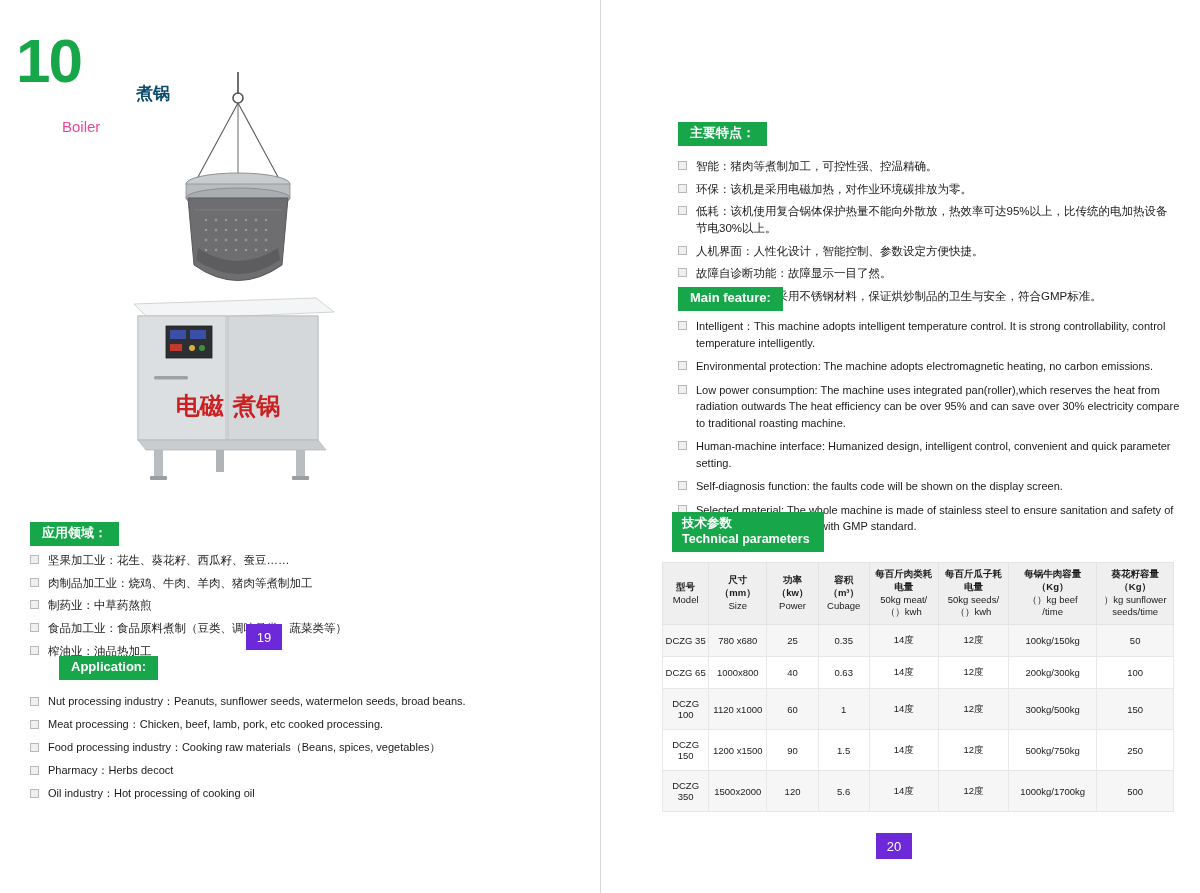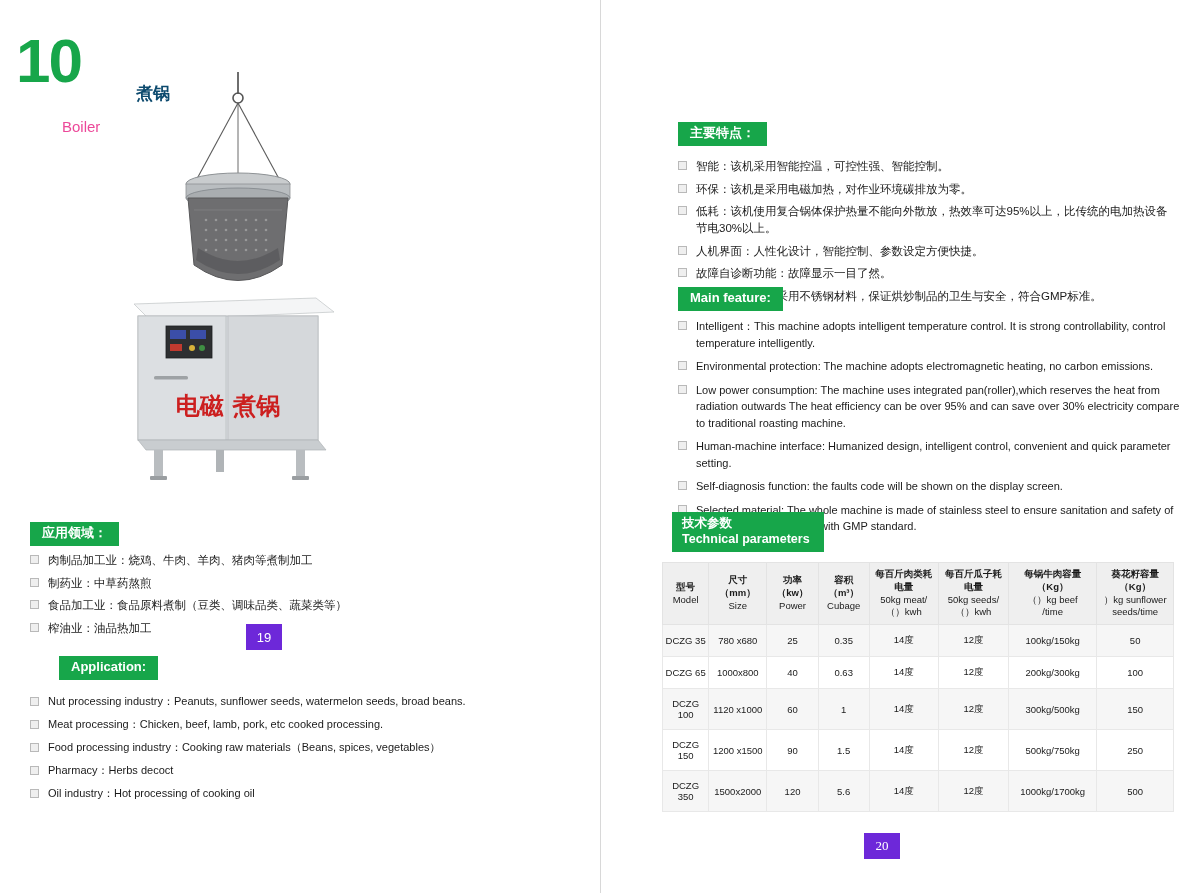--- a/index.html
+++ b/index.html
@@ -96,21 +96,21 @@
     bottom: 34px;
     width: 36px; height: 26px;
     background: #6d28d9;
     color: #fff;
     font-size: 13px;
     display: flex;
     align-items: center;
     justify-content: center;
   }
   .pagenum.left-pn { left: 246px; }
-  .pagenum.right-pn { left: 264px; font-family: Liberation Serif, serif; }
+  .pagenum.right-pn { left: 276px; }
 
   
   .sec-main-cn { position: absolute; left: 78px; top: 122px; }
   .list-main-cn { position: absolute; left: 78px; top: 158px; width: 500px; }
   .sec-main-en { position: absolute; left: 78px; top: 287px; }
   .list-main-en { position: absolute; left: 78px; top: 318px; width: 505px; }
 
   .list-main-cn .bullet-text { font-size: 11.5px; }
   .list-main-en .bullet-text { font-size: 11px; line-height: 1.5; }
   .list-main-en .bullet-row { margin-bottom: 7px; }
@@ -240,20 +240,24 @@
       <rect x="30" y="416" width="17" height="4" rx="1" fill="#9a9ea1"></rect>
       <rect x="172" y="416" width="17" height="4" rx="1" fill="#9a9ea1"></rect>
     </svg>
 
     <div class="sec-apply-cn">
       <span class="greenbar">应用领域：</span>
     </div>
     <div class="list-cn">
       <div class="bullet-row">
         <span class="bullet-box"></span>
+        <span class="bullet-text">坚果加工业：花生、葵花籽、西瓜籽、蚕豆……</span>
+      </div>
+      <div class="bullet-row">
+        <span class="bullet-box"></span>
         <span class="bullet-text">肉制品加工业：烧鸡、牛肉、羊肉、猪肉等煮制加工</span>
       </div>
       <div class="bullet-row">
         <span class="bullet-box"></span>
         <span class="bullet-text">制药业：中草药熬煎</span>
       </div>
       <div class="bullet-row">
         <span class="bullet-box"></span>
         <span class="bullet-text">食品加工业：食品原料煮制（豆类、调味品类、蔬菜类等）</span>
       </div>
@@ -293,21 +297,21 @@
   </div>
 
   <div class="right">
 
     <div class="sec-main-cn">
       <span class="greenbar">主要特点：</span>
     </div>
     <div class="list-main-cn">
       <div class="bullet-row">
         <span class="bullet-box"></span>
-        <span class="bullet-text">智能：该机采用智能控温，可控性强、智能控制。</span>
+        <span class="bullet-text">智能：猪肉等煮制加工，可控性强、控温精确。</span>
       </div>
       <div class="bullet-row">
         <span class="bullet-box"></span>
         <span class="bullet-text">环保：该机是采用电磁加热，对作业环境碳排放为零。</span>
       </div>
       <div class="bullet-row">
         <span class="bullet-box"></span>
         <span class="bullet-text">低耗：该机使用复合锅体保护热量不能向外散放，热效率可达95%以上，比传统的电加热设备节电30%以上。</span>
       </div>
       <div class="bullet-row">

